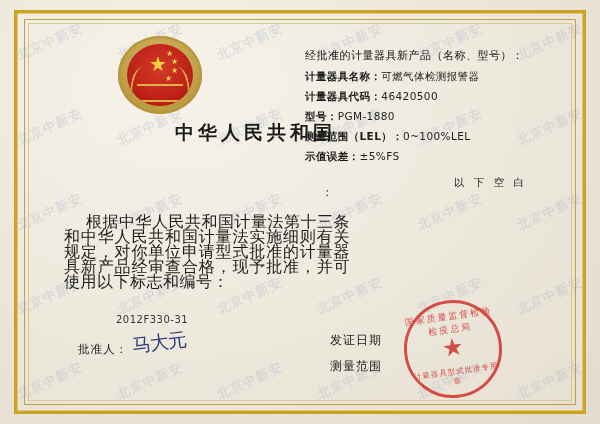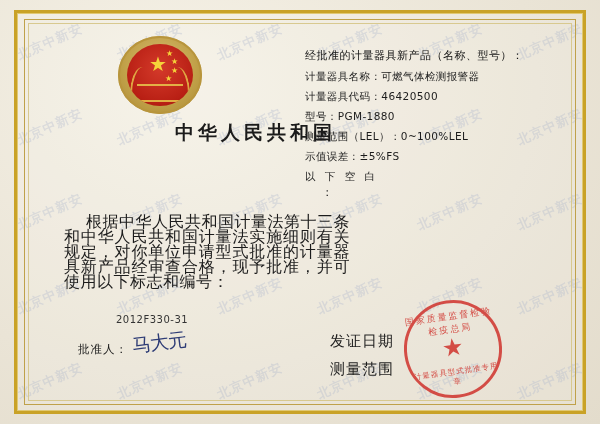--- a/index.html
+++ b/index.html
@@ -144,24 +144,24 @@
     background:transparent;
   }
 
   
   .right{
     position:absolute;left:305px;top:46px;width:250px;
     font-size:10.5px;color:#1c1c1c;line-height:20px;letter-spacing:.4px;
   }
   .right .hdr{font-size:11px;color:#111;letter-spacing:.5px;}
   .right .row{white-space:nowrap;}
-  .right .row .lbl{color:#1c1c1c;}
+  .right .row .lbl{color:#1c1c1c;font-weight:bold;}
   .right .row .val{color:#1c1c1c;}
   .blank-note{
-    padding-right:28px;
+    margin-top:6px;text-align:right;padding-right:28px;
     font-size:10.5px;letter-spacing:3px;color:#1c1c1c;
   }
 
   
   .seal{
     position:absolute;left:404px;top:300px;width:92px;height:92px;
     border-radius:50%;
     border:3px solid #cf2c26;
     color:#cf2c26;
     opacity:.82;
@@ -173,21 +173,21 @@
   }
   .seal .arc-top{
     position:absolute;left:0;top:7px;width:92px;text-align:center;
     font-size:9px;letter-spacing:2px;
   }
   .seal .arc-bottom{
     position:absolute;left:0;bottom:8px;width:92px;text-align:center;
     font-size:7.5px;letter-spacing:1px;
   }
   .issue{
-    position:absolute;left:330px;top:332px;font-size:15px;color:#1c1c1c;letter-spacing:1px;
+    position:absolute;left:330px;top:332px;font-size:12px;color:#1c1c1c;letter-spacing:1px;
   }
   .issue div{margin-bottom:9px;}
 </style>
 </head>
 <body>
 
 <div id="cert">
 
   <div class="watermark">
     <div class="wm">北京中新安</div>

